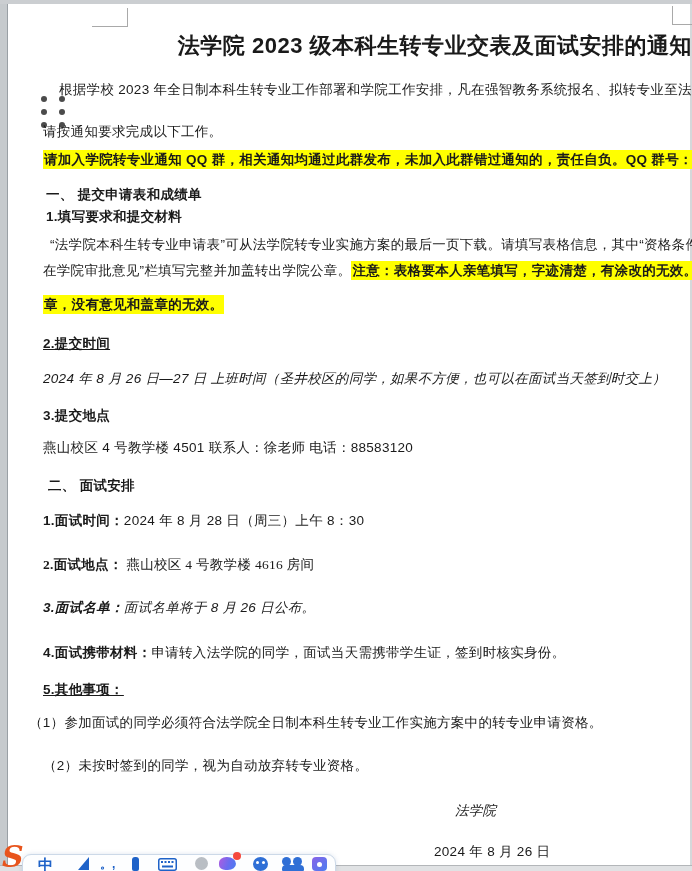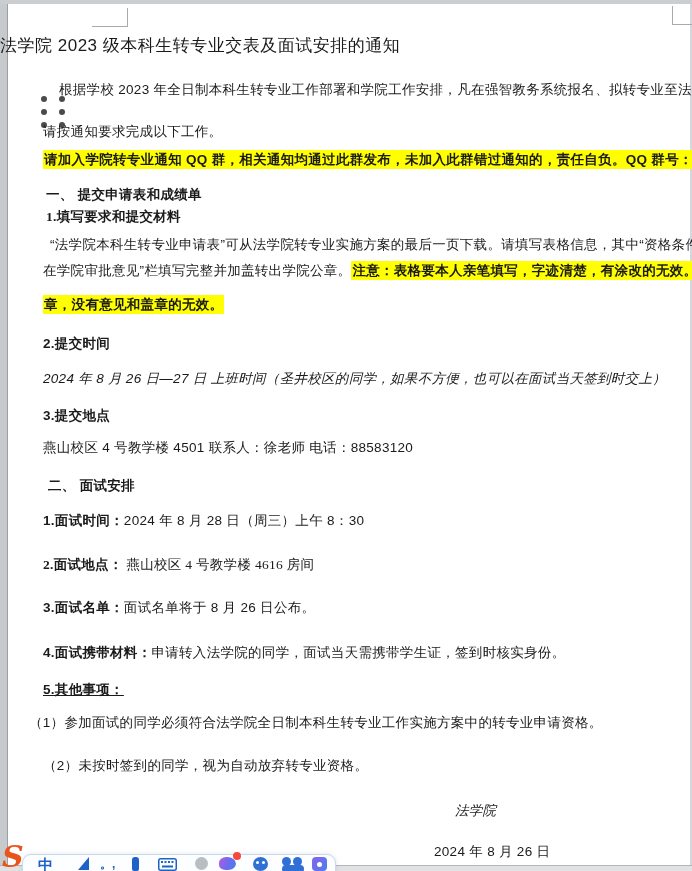--- a/index.html
+++ b/index.html
@@ -25,22 +25,22 @@
   
   .drag-dots{position:absolute;left:41px;top:96px;display:grid;
     grid-template-columns:6px 6px;grid-template-rows:6px 6px 6px;
     column-gap:12px;row-gap:7px;cursor:grab;}
   .drag-dots i{width:6px;height:6px;border-radius:50%;background:#4b4b4b;}
 
   
   .ln{position:absolute;white-space:nowrap;font-size:13.5px;line-height:20px;letter-spacing:0.3px;}
   .b{font-weight:bold;}
   .hl{background:#ffff00;padding:2px 1px;}
-  .doc-title{position:absolute;left:0;right:0;top:35px;text-align:left;
-    font-size:17px;font-weight:normal;line-height:22px;letter-spacing:0.5px;}
+  .doc-title{position:absolute;left:0;right:0;top:35px;text-align:right;
+    font-size:22px;font-weight:bold;line-height:22px;letter-spacing:0.5px;}
 
   
   .ime-bar{position:absolute;left:22px;top:854px;width:312px;height:26px;
     background:#fdfeff;border:1px solid #ccd9e8;border-radius:9px 9px 0 0;
     box-shadow:0 0 4px rgba(120,150,190,.25);z-index:5;
     display:flex;align-items:flex-start;padding-top:3px;}
   .ime-logo{position:absolute;left:2px;top:842px;z-index:6;
     font-size:30px;font-weight:bold;font-style:italic;color:#e8541c;
     font-family:"DejaVu Serif","Liberation Serif",serif;line-height:30px;cursor:pointer;}
   .ime-item{position:absolute;top:857px;z-index:6;cursor:pointer;}
@@ -88,37 +88,37 @@
 </div>
 
 <div class="doc-title">法学院 2023 级本科生转专业交表及面试安排的通知</div>
 
 <div class="ln" style="left:59px;top:80px;">根据学校 2023 年全日制本科生转专业工作部署和学院工作安排，凡在强智教务系统报名、拟转专业至法学院的本科学生，</div>
 <div class="ln" style="left:43px;top:122px;text-align:center;">请按通知要求完成以下工作。</div>
 
 <div class="ln b" style="left:43px;top:150px;"><span class="hl">请加入学院转专业通知 QQ 群，相关通知均通过此群发布，未加入此群错过通知的，责任自负。QQ 群号：657350999</span></div>
 
 <div class="ln b" style="left:46px;top:185px;">一、 提交申请表和成绩单</div>
-<div class="ln b" style="left:46px;top:207px;font-family:Liberation Serif, serif;">1.填写要求和提交材料</div>
+<div class="ln b" style="left:46px;top:207px;">1.填写要求和提交材料</div>
 
 <div class="ln" style="left:50px;top:235px;">“法学院本科生转专业申请表”可从法学院转专业实施方案的最后一页下载。请填写表格信息，其中“资格条件审核”栏和“所</div>
 <div class="ln" style="left:43px;top:261px;"><span>在学院审批意见”栏填写完整并加盖转出学院公章。</span><span class="hl b">注意：表格要本人亲笔填写，字迹清楚，有涂改的无效。要有转出学院的审核意见和盖</span></div>
 <div class="ln" style="left:43px;top:295px;"><span class="hl b">章，没有意见和盖章的无效。</span></div>
 
-<div class="ln b" style="left:43px;top:334px;">2.提交时间</div>
+<div class="ln b" style="left:43px;top:334px;text-decoration:underline;">2.提交时间</div>
 <div class="ln" style="left:43px;top:369px;font-style:italic;">2024 年 8 月 26 日—27 日 上班时间（圣井校区的同学，如果不方便，也可以在面试当天签到时交上）</div>
 
 <div class="ln b" style="left:43px;top:406px;">3.提交地点</div>
 <div class="ln" style="left:43px;top:438px;">燕山校区 4 号教学楼 4501 联系人：徐老师 电话：88583120</div>
 
 <div class="ln b" style="left:48px;top:476px;">二、 面试安排</div>
 
 <div class="ln" style="left:43px;top:511px;"><span class="b">1.面试时间：</span><span>2024 年 8 月 28 日（周三）上午 8：30</span></div>
 <div class="ln" style="left:43px;top:555px;font-family:Liberation Serif, serif;"><span class="b">2.面试地点：</span><span> 燕山校区 4 号教学楼 4616 房间</span></div>
-<div class="ln" style="left:43px;top:598px;"><span class="b">3.面试名单：</span><span>面试名单将于 8 月 26 日公布。</span></div>
+<div class="ln" style="left:43px;top:598px;font-style:italic;"><span class="b">3.面试名单：</span><span>面试名单将于 8 月 26 日公布。</span></div>
 <div class="ln" style="left:43px;top:643px;"><span class="b">4.面试携带材料：</span><span>申请转入法学院的同学，面试当天需携带学生证，签到时核实身份。</span></div>
 <div class="ln" style="left:43px;top:680px;text-decoration:underline;"><span class="b">5.其他事项：</span></div>
 
 <div class="ln" style="left:29px;top:713px;">（1）参加面试的同学必须符合法学院全日制本科生转专业工作实施方案中的转专业申请资格。</div>
 <div class="ln" style="left:43px;top:756px;">（2）未按时签到的同学，视为自动放弃转专业资格。</div>
 
 <div class="ln" style="left:455px;top:801px;font-style:italic;">法学院</div>
 <div class="ln" style="left:434px;top:842px;">2024 年 8 月 26 日</div>
 
 <div class="ime-bar"></div>

